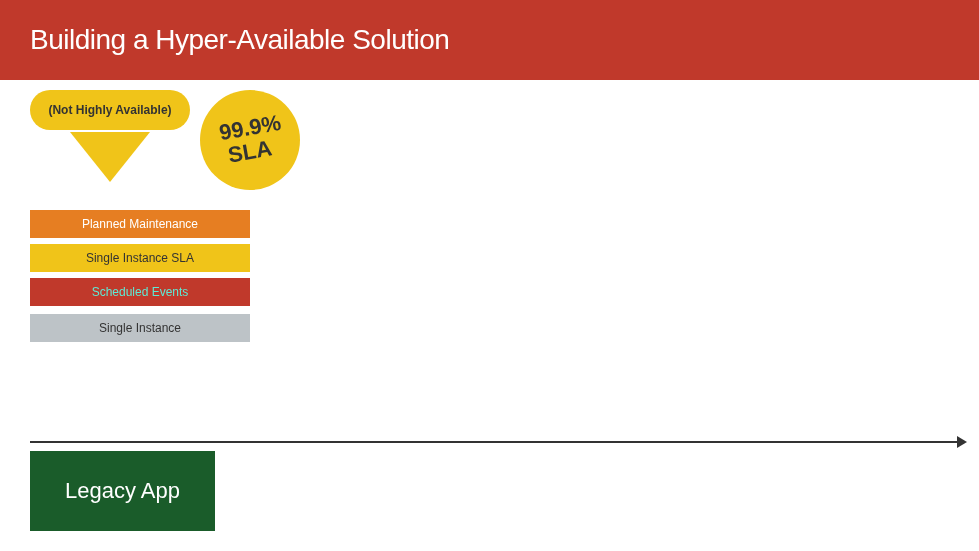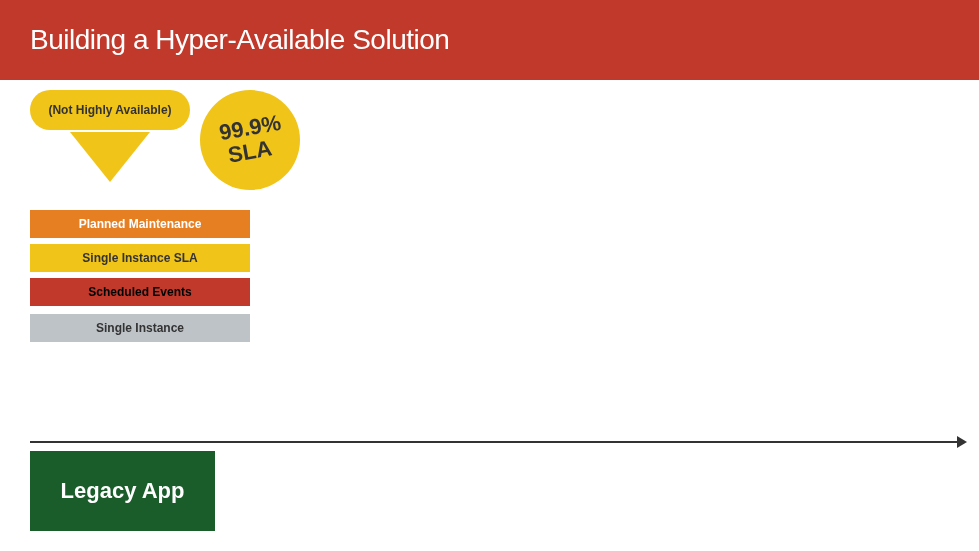--- a/index.html
+++ b/index.html
@@ -108,37 +108,37 @@
       width: 220px;
     }
 
     .bar-item {
       height: 28px;
       display: flex;
       align-items: center;
       justify-content: center;
       margin-bottom: 6px;
       font-size: 12px;
-      font-weight: 700;
+      font-weight: 400;
       color: #333;
     }
 
     .bar-item.orange {
       background: #e67e22;
       color: #fff;
     }
 
     .bar-item.yellow {
       background: #f0c419;
       color: #333;
     }
 
     .bar-item.red {
       background: #c0392b;
-      color: #000000;
+      color: #5eead4;
     }
 
     .bar-item.gray {
       background: #bdc3c7;
       color: #333;
       margin-top: 8px;
     }
 
     
     .timeline-arrow {
@@ -171,21 +171,21 @@
       height: 80px;
       background: #1a5c2a;
       display: flex;
       align-items: center;
       justify-content: center;
     }
 
     .legacy-app-text {
       color: #ffffff;
       font-size: 22px;
-      font-weight: 700;
+      font-weight: 400;
     }
   </style>
 </head>
 <body>
 
 <div class="header-bar">
   <span class="header-title">Building a Hyper-Available Solution</span>
 </div>
 
 <div class="main-content">

